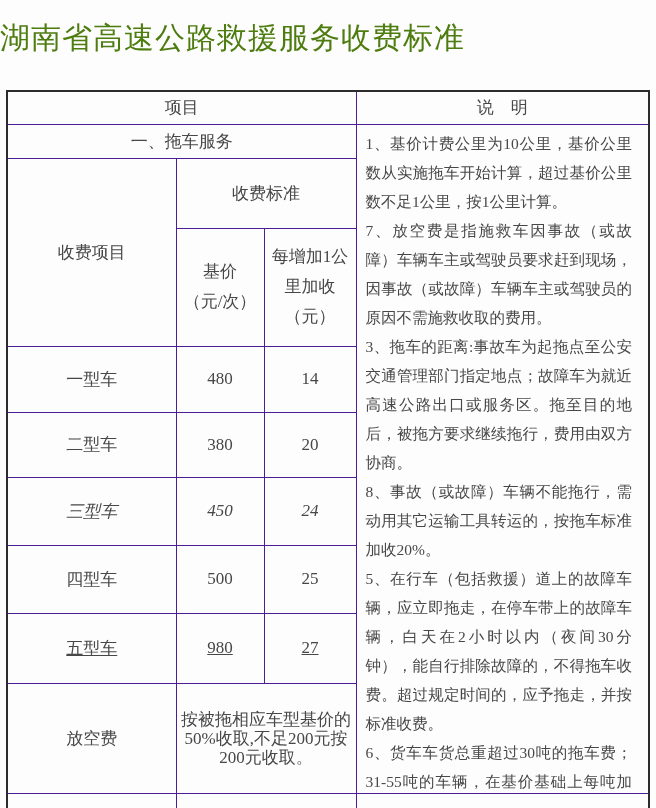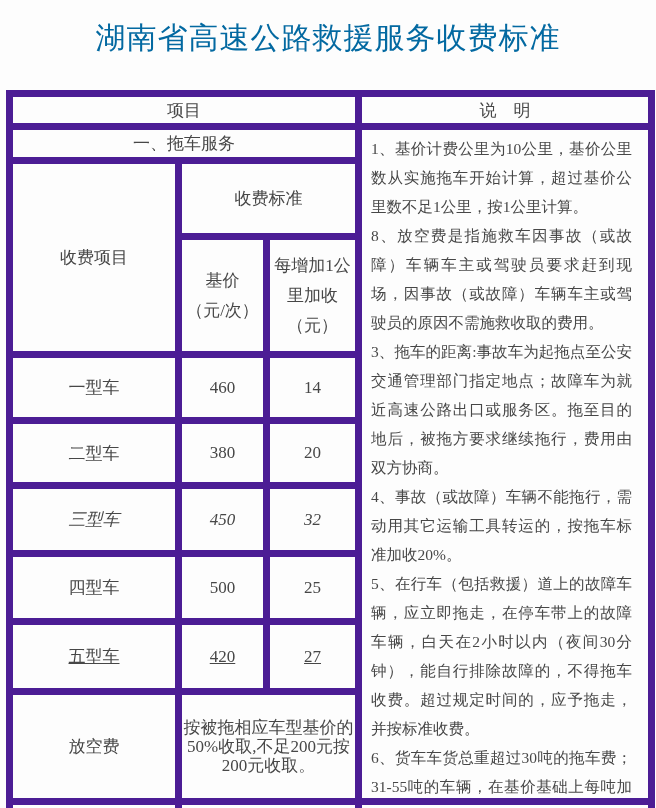--- a/index.html
+++ b/index.html
@@ -9,36 +9,36 @@
     height: 808px;
     background: #fdfdfd;
     overflow: hidden;
   }
   body {
     font-family: "Liberation Serif", "DejaVu Serif", serif;
     color: #474747;
   }
   .page-title {
     margin: 17px 0 0 0;
-    text-align: center;
+    text-align: left;
     font-size: 30px;
     font-weight: 400;
-    color: #0369a1;
+    color: #4d7c0f;
     letter-spacing: 1px;
     line-height: 42px;
   }
   table.fee-table {
     border-collapse: collapse;
     table-layout: fixed;
     width: 642px;
     margin: 31px 0 0 6px;
     border: 2px solid #2c2c2c;
   }
   .fee-table td {
-    border: 7px solid #4c1d95;
+    border: 1px solid #4c1d95;
     text-align: center;
     vertical-align: middle;
     font-size: 17px;
     color: #474747;
     padding: 0;
     overflow: hidden;
   }
   
   .r-head   { height: 33px; }
   .r-sec    { height: 34px; margin-left: 18px; }
@@ -94,23 +94,23 @@
       <tr class="r-head">
     <td colspan="3" class="th-cell">项目</td>
     <td class="th-cell">说　明</td>
   </tr>
 
   <tr class="r-sec">
     <td colspan="3">一、拖车服务</td>
     <td rowspan="9" class="notes-cell">
       <div class="notes">
         <p>1、基价计费公里为10公里，基价公里数从实施拖车开始计算，超过基价公里数不足1公里，按1公里计算。</p>
-        <p>8、放空费是指施救车因事故（或故障）车辆车主或驾驶员要求赶到现场，因事故（或故障）车辆车主或驾驶员的原因不需施救收取的费用。</p>
+        <p>7、放空费是指施救车因事故（或故障）车辆车主或驾驶员要求赶到现场，因事故（或故障）车辆车主或驾驶员的原因不需施救收取的费用。</p>
         <p>3、拖车的距离:事故车为起拖点至公安交通管理部门指定地点；故障车为就近高速公路出口或服务区。拖至目的地后，被拖方要求继续拖行，费用由双方协商。</p>
-        <p>4、事故（或故障）车辆不能拖行，需动用其它运输工具转运的，按拖车标准加收20%。</p>
+        <p>8、事故（或故障）车辆不能拖行，需动用其它运输工具转运的，按拖车标准加收20%。</p>
         <p>5、在行车（包括救援）道上的故障车辆，应立即拖走，在停车带上的故障车辆，白天在2小时以内（夜间30分钟），能自行排除故障的，不得拖车收费。超过规定时间的，应予拖走，并按标准收费。</p>
         <p>6、货车车货总重超过30吨的拖车费；31-55吨的车辆，在基价基础上每吨加收20元，超过55吨的车辆，超过部分每吨加收40元。</p>
       </div>
     </td>
   </tr>
 
   <tr class="r-std">
     <td rowspan="2">收费项目</td>
     <td colspan="2">收费标准</td>
   </tr>
@@ -118,45 +118,45 @@
   <tr class="r-price">
     <td class="prewrap">基价
 （元/次）</td>
     <td class="prewrap">每增加1公
 里加收
 （元）</td>
   </tr>
 
   <tr class="r-car-a">
     <td>一型车</td>
-    <td>460</td>
+    <td>480</td>
     <td>14</td>
   </tr>
 
   <tr class="r-car-b">
     <td>二型车</td>
     <td>380</td>
     <td>20</td>
   </tr>
 
   <tr class="r-car-c">
     <td>三型车</td>
     <td>450</td>
-    <td>32</td>
+    <td>24</td>
   </tr>
 
   <tr class="r-car-d">
     <td>四型车</td>
     <td>500</td>
     <td>25</td>
   </tr>
 
   <tr class="r-car-e">
     <td>五型车</td>
-    <td>420</td>
+    <td>980</td>
     <td>27</td>
   </tr>
 
   <tr class="r-empty">
     <td>放空费</td>
     <td colspan="2" class="empty-desc">按被拖相应车型基价的50%收取,不足200元按200元收取。</td>
   </tr>
 
   <tr class="r-cut">
     <td></td>

